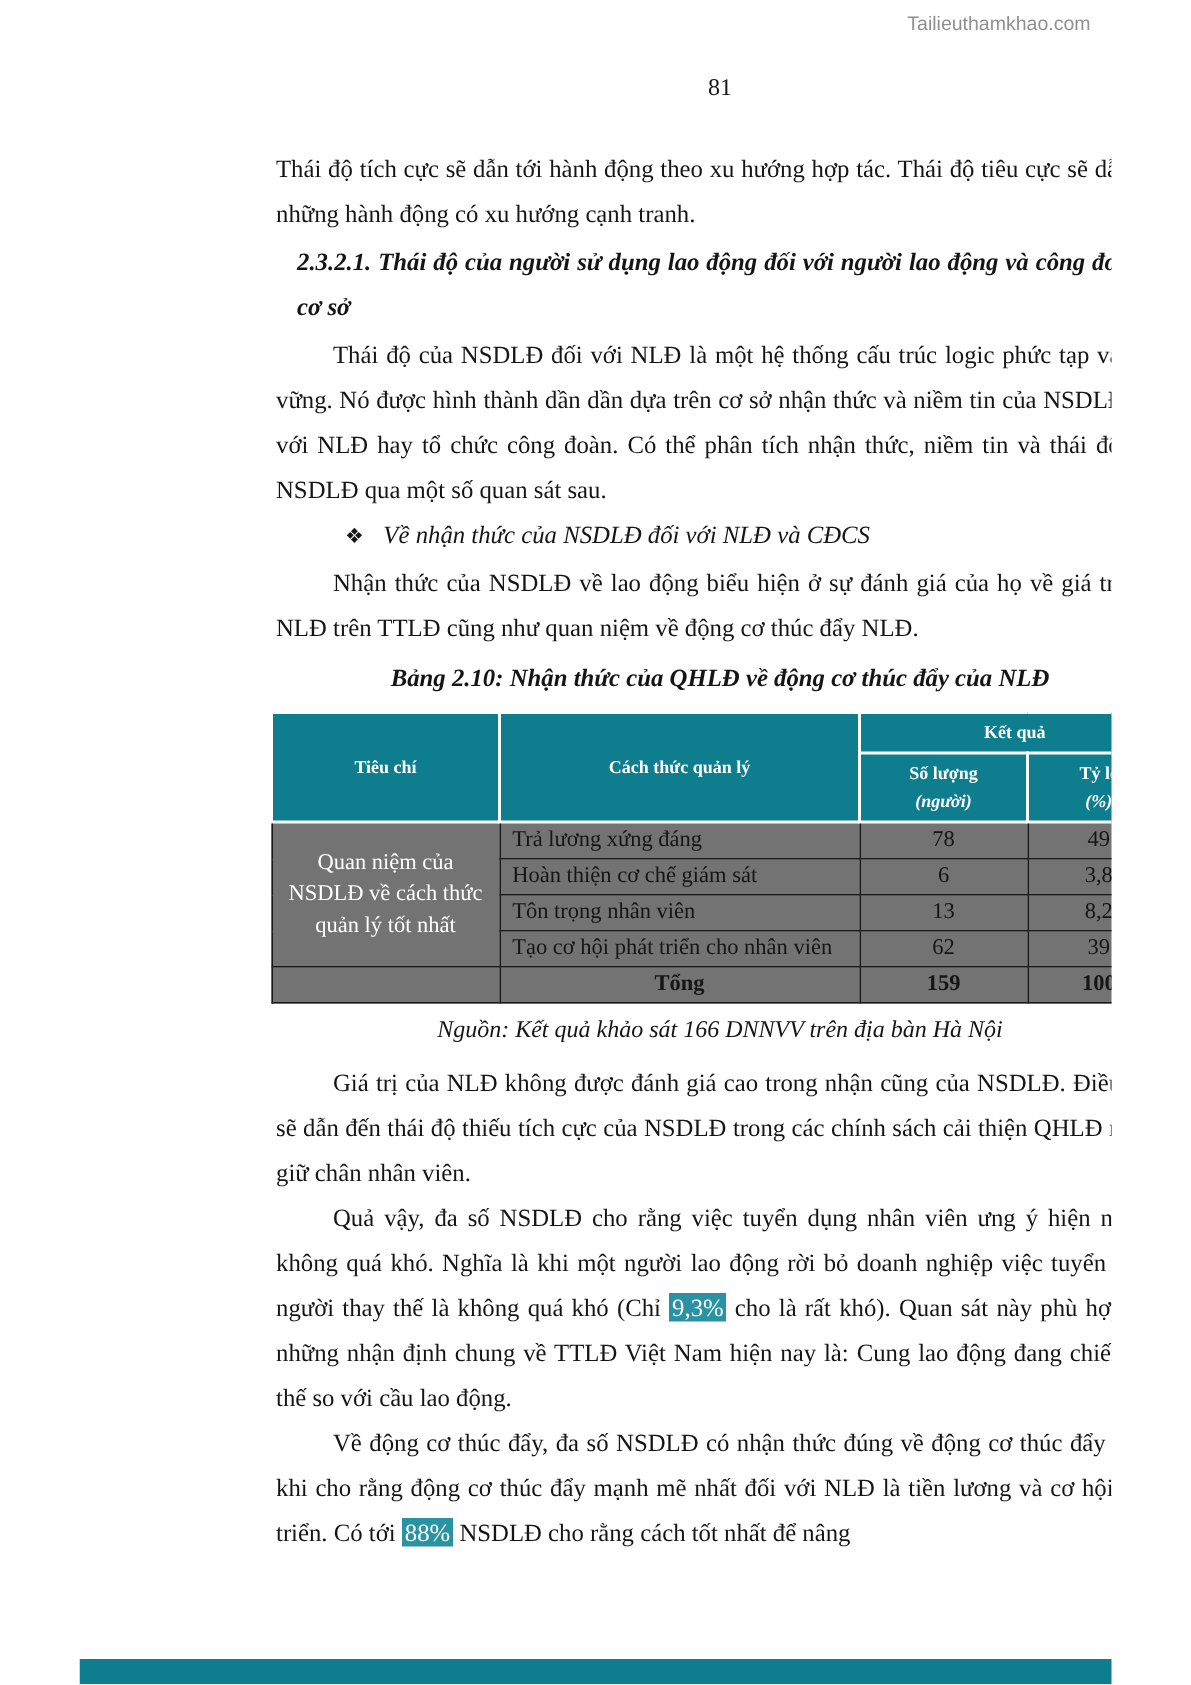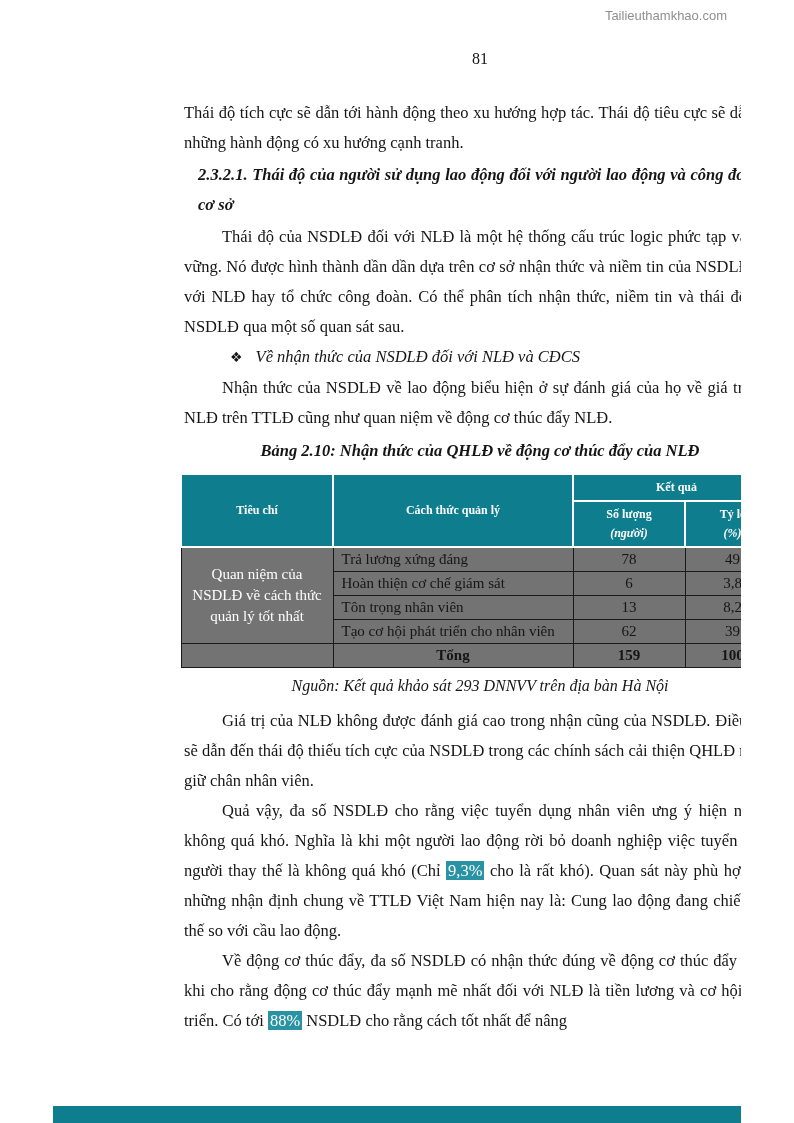--- a/index.html
+++ b/index.html
@@ -142,21 +142,21 @@
         </tr>
         <tr class="total-row">
           <td class="empty-cell"></td>
           <td class="total-label">Tổng</td>
           <td class="num">159</td>
           <td class="num">100</td>
         </tr>
       </tbody>
     </table>
 
-    <p class="source-line">Nguồn: Kết quả khảo sát 293 DNNVV trên địa bàn Hà Nội</p>
+    <p class="source-line">Nguồn: Kết quả khảo sát 166 DNNVV trên địa bàn Hà Nội</p>
 
     <p class="body indent">Giá trị của NLĐ không được đánh giá cao trong nhận cũng của NSDLĐ. Điều này sẽ dẫn đến thái độ thiếu tích cực của NSDLĐ trong các chính sách cải thiện QHLĐ nhằm giữ chân nhân viên.</p>
 
     <p class="body indent"><span>Quả vậy, đa số NSDLĐ cho rằng việc tuyển dụng nhân viên ưng ý hiện nay là không quá khó. Nghĩa là khi một người lao động rời bỏ doanh nghiệp việc tuyển dụng người thay thế là không quá khó (Chỉ </span><span class="hl">9,3%</span><span> cho là rất khó). Quan sát này phù hợp với những nhận định chung về TTLĐ Việt Nam hiện nay là: Cung lao động đang chiếm ưu thế so với cầu lao động.</span></p>
 
     <p class="body indent"><span>Về động cơ thúc đẩy, đa số NSDLĐ có nhận thức đúng về động cơ thúc đẩy NLĐ khi cho rằng động cơ thúc đẩy mạnh mẽ nhất đối với NLĐ là tiền lương và cơ hội phát triển. Có tới </span><span class="hl">88%</span><span> NSDLĐ cho rằng cách tốt nhất để nâng</span></p>
 
   </div>
 
   <div class="footer-bar"></div>

